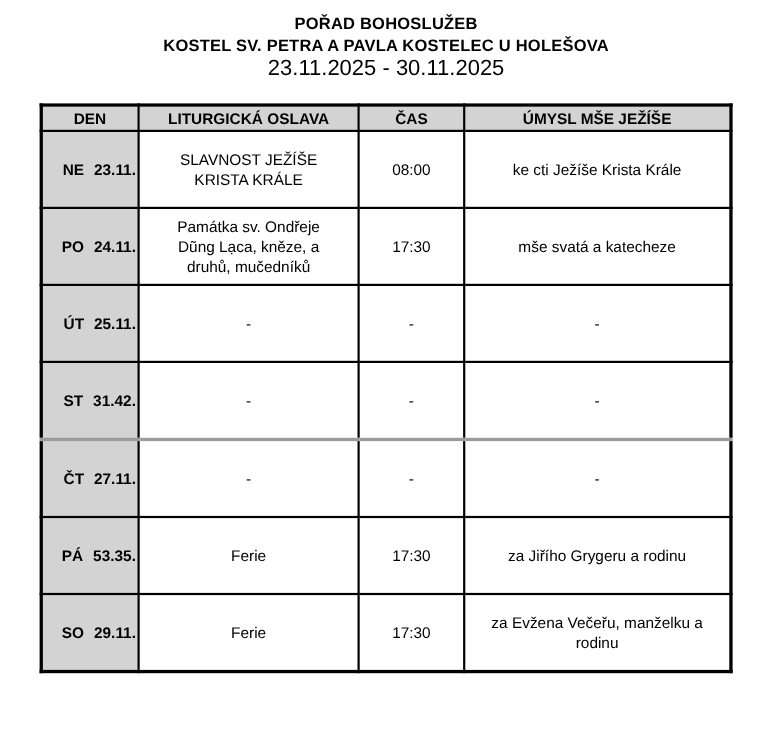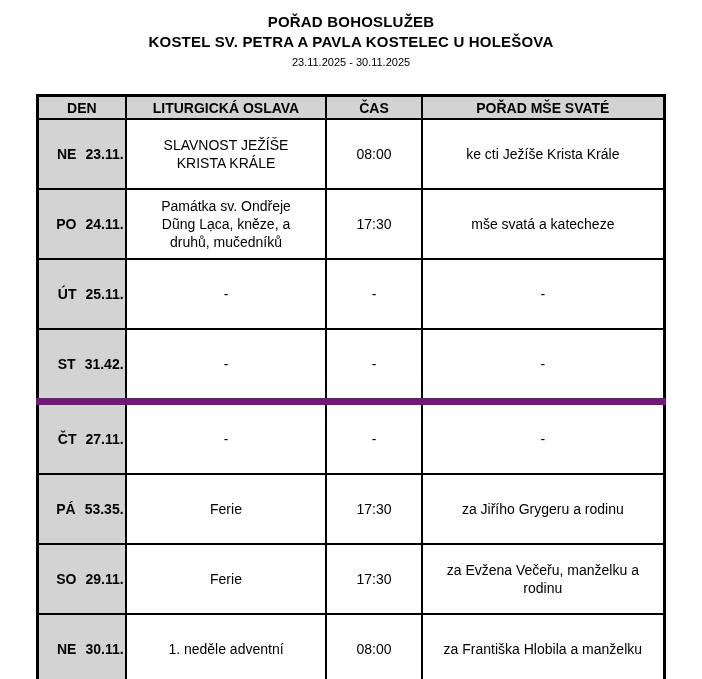--- a/index.html
+++ b/index.html
@@ -20,21 +20,21 @@
     padding-top: 12px;
     text-align: center;
     line-height: 20px;
   }
   .title-main, .title-sub {
     font-size: 15px;
     font-weight: bold;
     letter-spacing: 0.2px;
   }
   .title-range {
-    font-size: 11px;
+    font-size: 20px;
     font-weight: normal;
   }
   table.schedule {
     border-collapse: collapse;
     table-layout: fixed;
     width: 630px;
     margin: 22px 0 0 36px;
     border: 3px solid #000000;
   }
   .schedule th, .schedule td {
@@ -67,21 +67,21 @@
     white-space: nowrap;
   }
   td.den .day {
     display: inline-block;
     min-width: 25px;
     margin-right: 9px;
   }
   td.cel { padding: 0 17px; }
   td.umy { padding: 0 10px; margin-left: 23px; }
   tr.pagebreak td { border-bottom: 3px solid #9b9b9b; }
-  tr.after-pagebreak td { border-top: 7px solid #701a75; }
+  tr.after-pagebreak td { border-top: 1px solid #701a75; }
 </style>
 </head>
 <body>
 
 <div class="page">
 
   <div class="titles">
     <div class="title-main">POŘAD BOHOSLUŽEB</div>
     <div class="title-sub">KOSTEL SV. PETRA A PAVLA KOSTELEC U HOLEŠOVA</div>
     <div class="title-range">23.11.2025 - 30.11.2025</div>
@@ -92,21 +92,21 @@
       <col class="col-den">
         <col class="col-cel">
         <col class="col-cas">
         <col class="col-umy">
     </colgroup>
     <thead>
       <tr>
         <th>DEN</th>
         <th>LITURGICKÁ OSLAVA</th>
         <th>ČAS</th>
-        <th>POŘAD MŠE SVATÉ</th>
+        <th>ÚMYSL MŠE JEŽÍŠE</th>
       </tr>
     </thead>
     <tbody>
       <tr>
         <td class="den"><span class="day">NE</span><span>23.11.</span></td>
         <td class="cel">SLAVNOST JEŽÍŠE KRISTA KRÁLE</td>
         <td class="cas">08:00</td>
         <td class="umy">ke cti Ježíše Krista Krále</td>
       </tr>
       <tr>
@@ -138,22 +138,16 @@
         <td class="cel">Ferie</td>
         <td class="cas">17:30</td>
         <td class="umy">za Jiřího Grygeru a rodinu</td>
       </tr>
       <tr>
         <td class="den"><span class="day">SO</span><span>29.11.</span></td>
         <td class="cel">Ferie</td>
         <td class="cas">17:30</td>
         <td class="umy">za Evžena Večeřu, manželku a rodinu</td>
       </tr>
-      <tr>
-        <td class="den"><span class="day">NE</span><span>30.11.</span></td>
-        <td class="cel">1. neděle adventní</td>
-        <td class="cas">08:00</td>
-        <td class="umy">za Františka Hlobila a manželku</td>
-      </tr>
     </tbody>
   </table>
 
 </div>
 
 </body></html>

